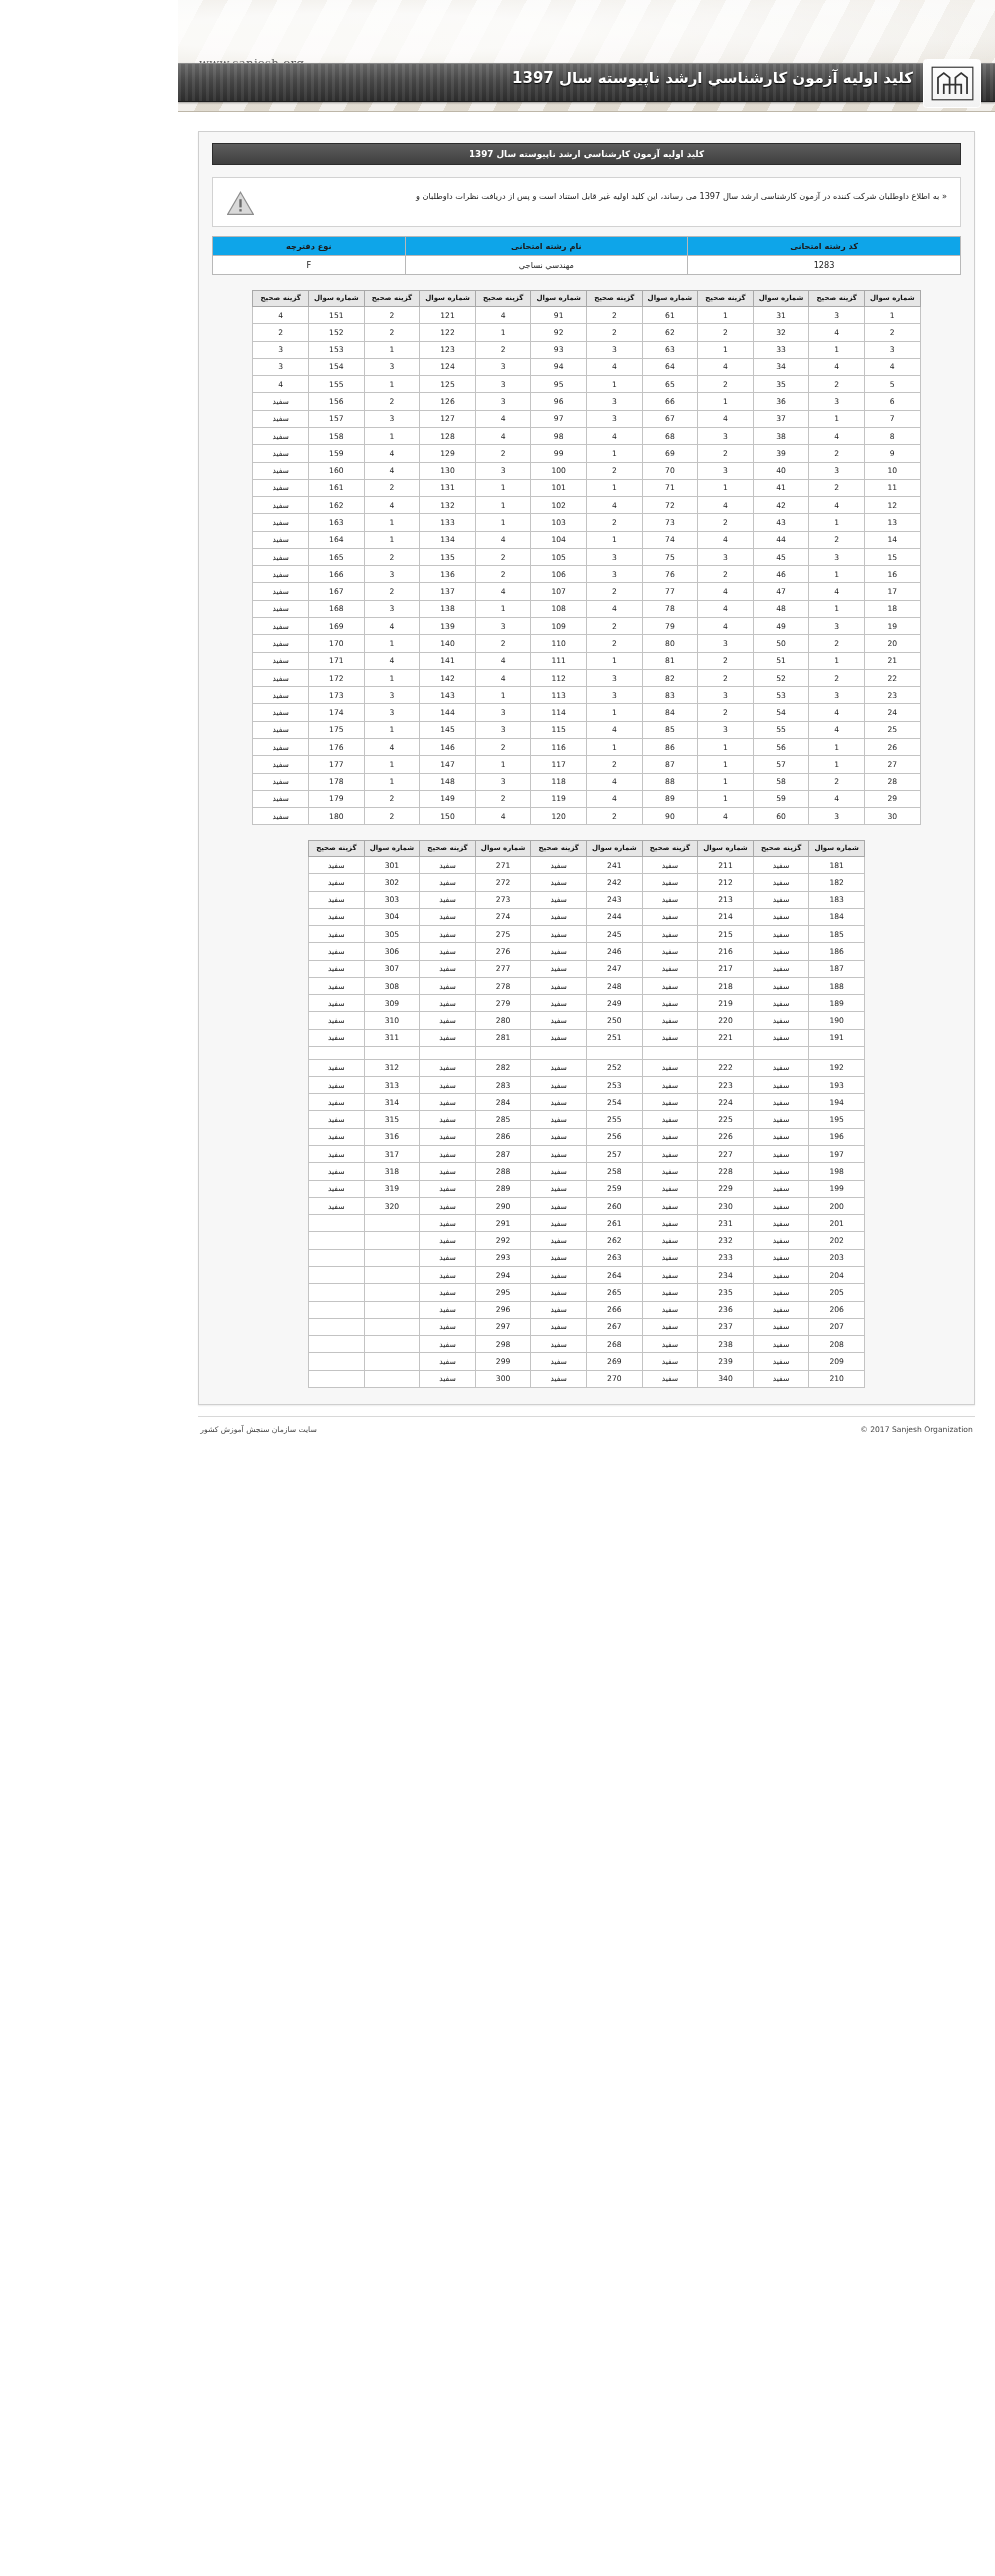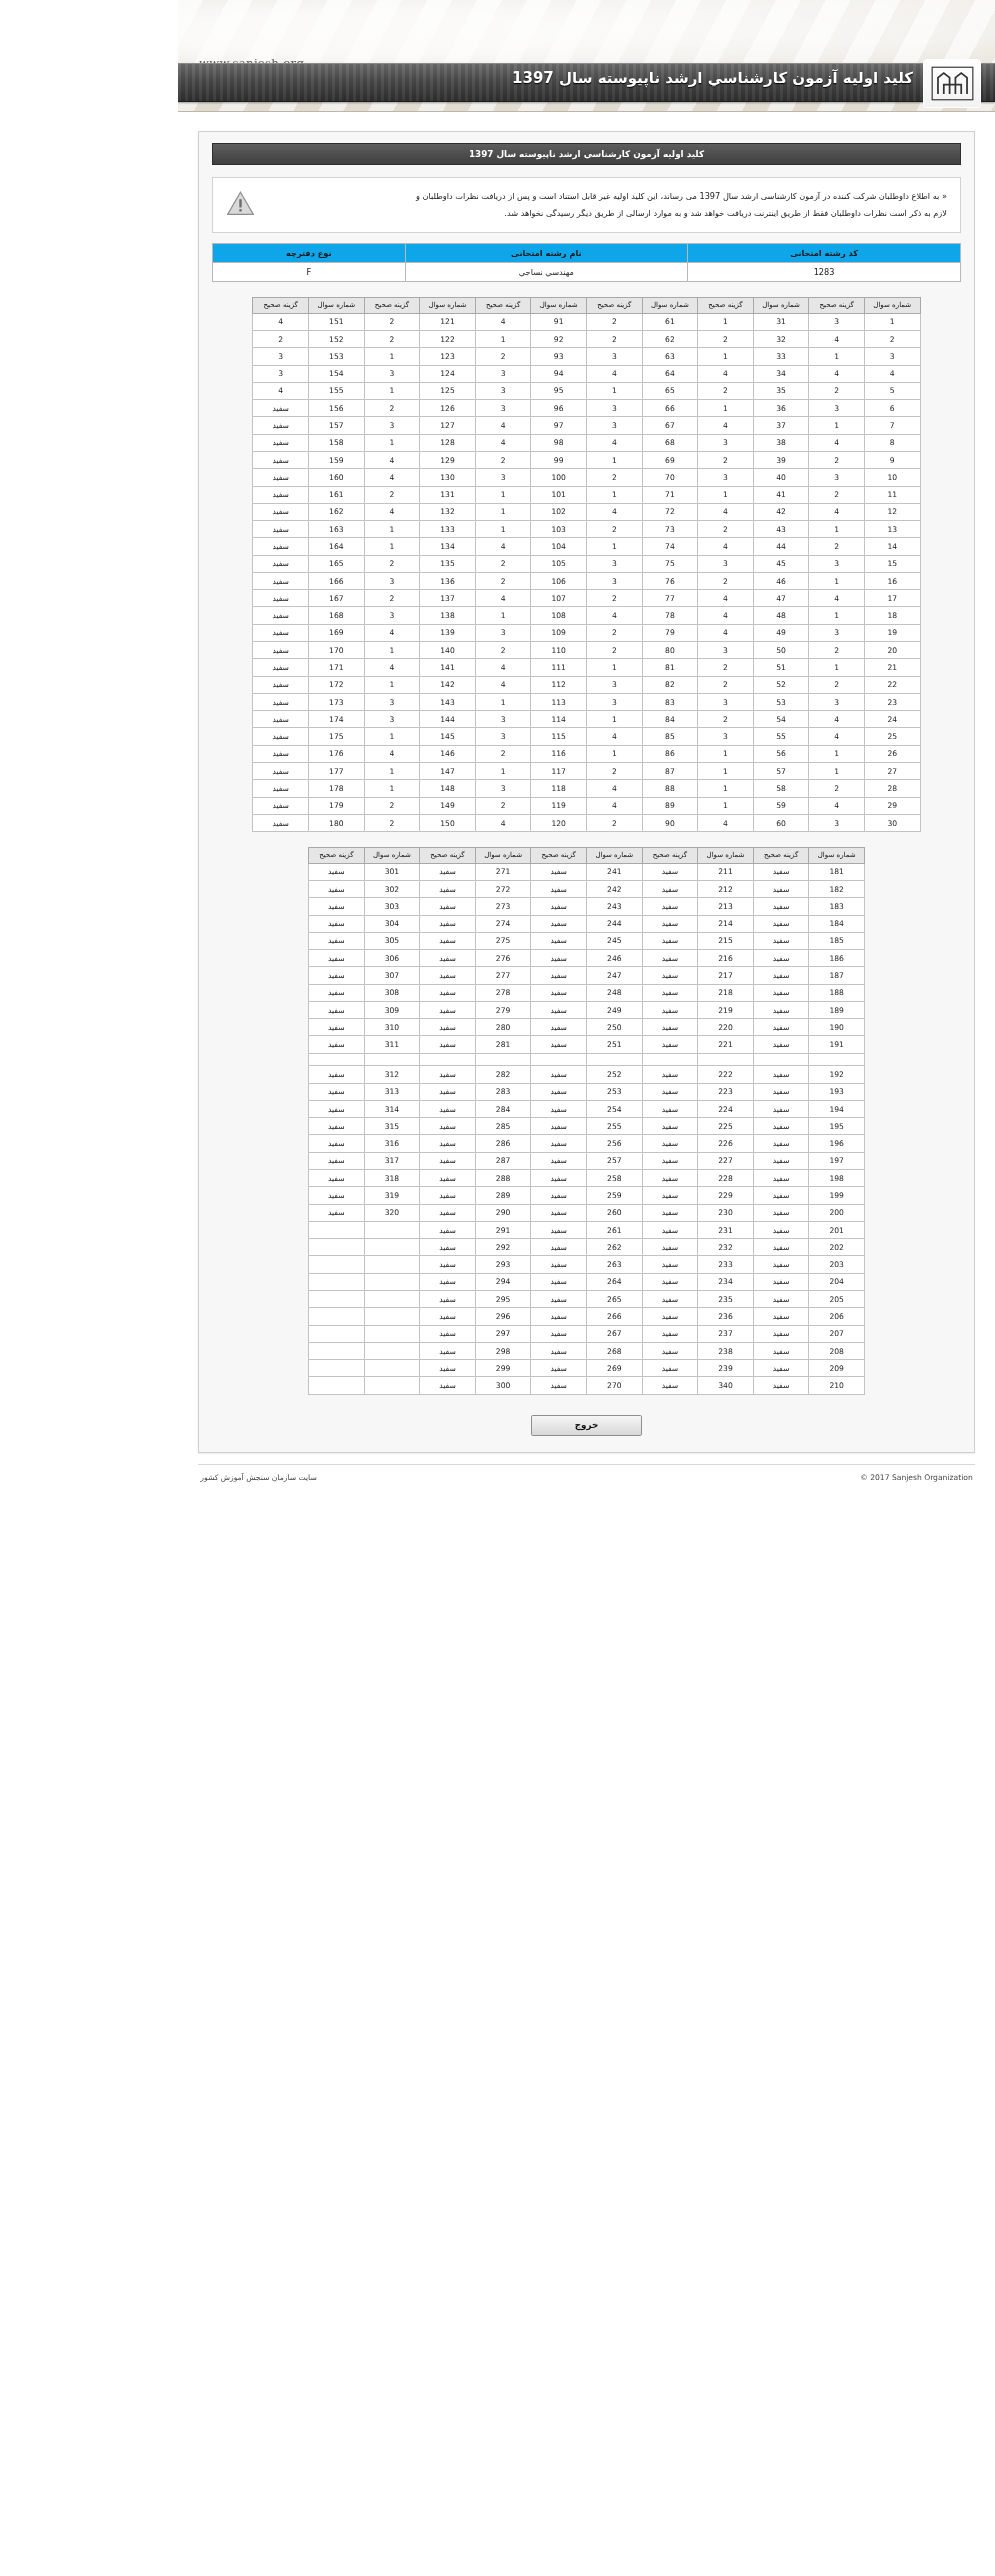--- a/index.html
+++ b/index.html
@@ -136,21 +136,21 @@
   table.key{
     border-collapse:collapse;
     background:#fff;
     font-size:7.6px;
     border:0.6px solid #9e9e9e;
   }
   table.key th{
     background:#e6e6e6;
     border:0.6px solid #a8a8a8;
     font-size:7px;
-    font-weight:normal;
+    font-weight:bold;
     padding:2.9px 2.3px;
     line-height:1.25;
     width:50px;
     color:#111;
   }
   table.key td{
     border:0.6px solid #c3c3c3;
     padding:2.3px 2.3px;
     text-align:center;
     width:50px;
@@ -209,21 +209,20 @@
     </div>
   </div>
 
   <div class="frame">
 
     <div class="title-bar">کلید اولیه آزمون کارشناسي ارشد ناپیوسته سال 1397</div>
 
     <div class="notice">
       <div class="notice-text">
         <p>« به اطلاع داوطلبان شرکت کننده در آزمون کارشناسی ارشد سال 1397 می رساند، این کلید اولیه غیر قابل استناد است و پس از دریافت نظرات داوطلبان و</p>
-        <p>لازم به ذکر است نظرات داوطلبان فقط از طریق اینترنت دریافت خواهد شد و به موارد ارسالی از طریق دیگر رسیدگی نخواهد شد.</p>
       </div>
       <div class="warn-icon">
         <svg width="27" height="24.6" viewBox="0 0 46 42" aria-hidden="true">
           <path d="M23 2 L45 40 L1 40 Z" fill="#d9d9d9" stroke="#8d8d8d" stroke-width="2"></path>
           <rect x="21" y="14" width="4" height="14" fill="#6a6a6a"></rect>
           <rect x="21" y="31" width="4" height="4" fill="#6a6a6a"></rect>
         </svg>
       </div>
     </div>
 
@@ -1073,23 +1072,20 @@
               <td>سفید</td>
               <td>300</td>
               <td>سفید</td>
               <td class="blank"></td>
               <td class="blank"></td>
             </tr>
           </tbody>
         </table>
     </div>
 
-    <div class="exit-wrap">
-      <button class="exit-btn">خروج</button>
-    </div>
 
   </div>
 
   <div class="footer">
     <div class="copy">© 2017 Sanjesh Organization</div>
     <div>سایت سازمان سنجش آموزش کشور</div>
   </div>
 
 </div>
 

